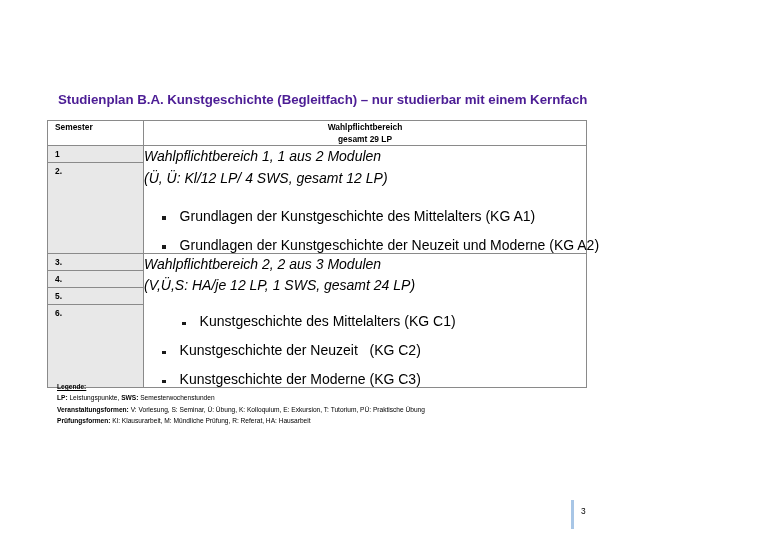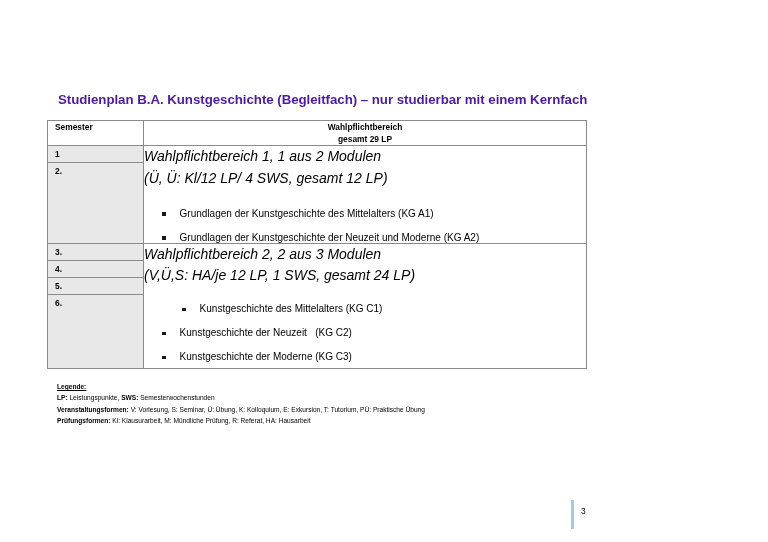--- a/index.html
+++ b/index.html
@@ -97,21 +97,21 @@
     white-space: nowrap;
   }
   .bullets {
     margin: 0;
     padding: 0;
     list-style: none;
   }
   .bullets li {
     display: flex;
     align-items: baseline;
-    font-size: 10px;
+    font-size: 14px;
     margin-top: 13px;
     padding-left: 18px;
   }
   .bullets li .bullet-mark {
     width: 3.6px;
     height: 3.6px;
     background: #1a1a1a;
     flex: 0 0 auto;
     margin-right: 14px;
     position: relative;

